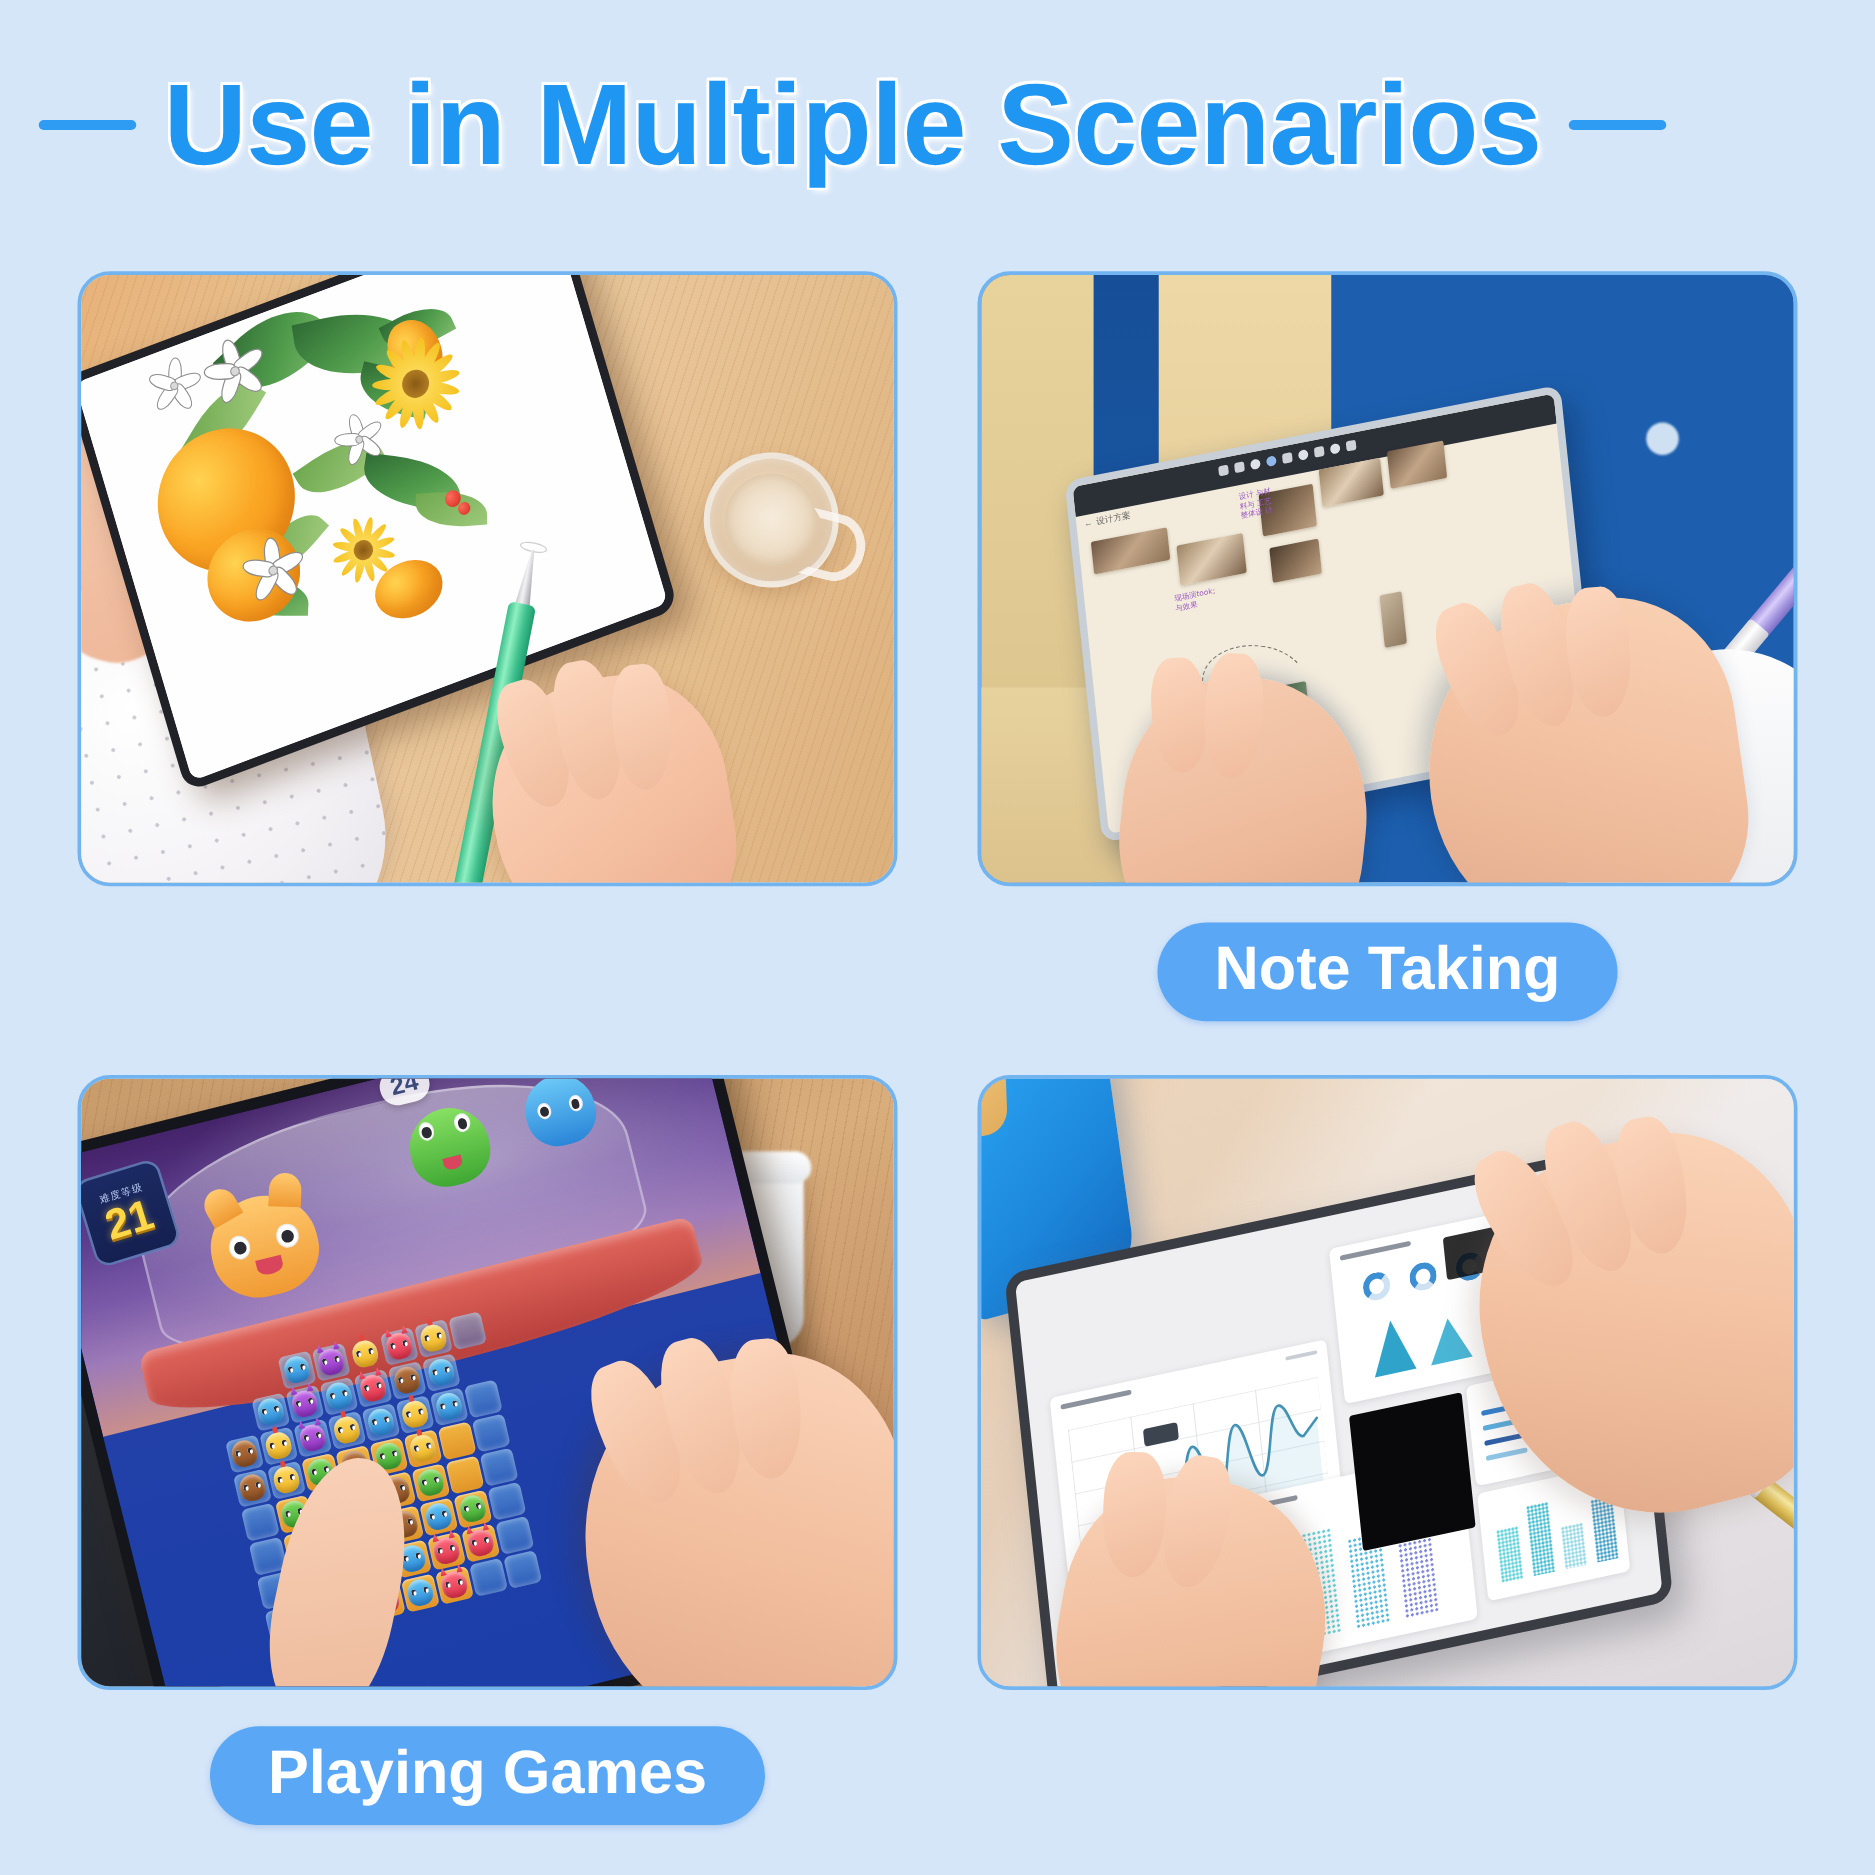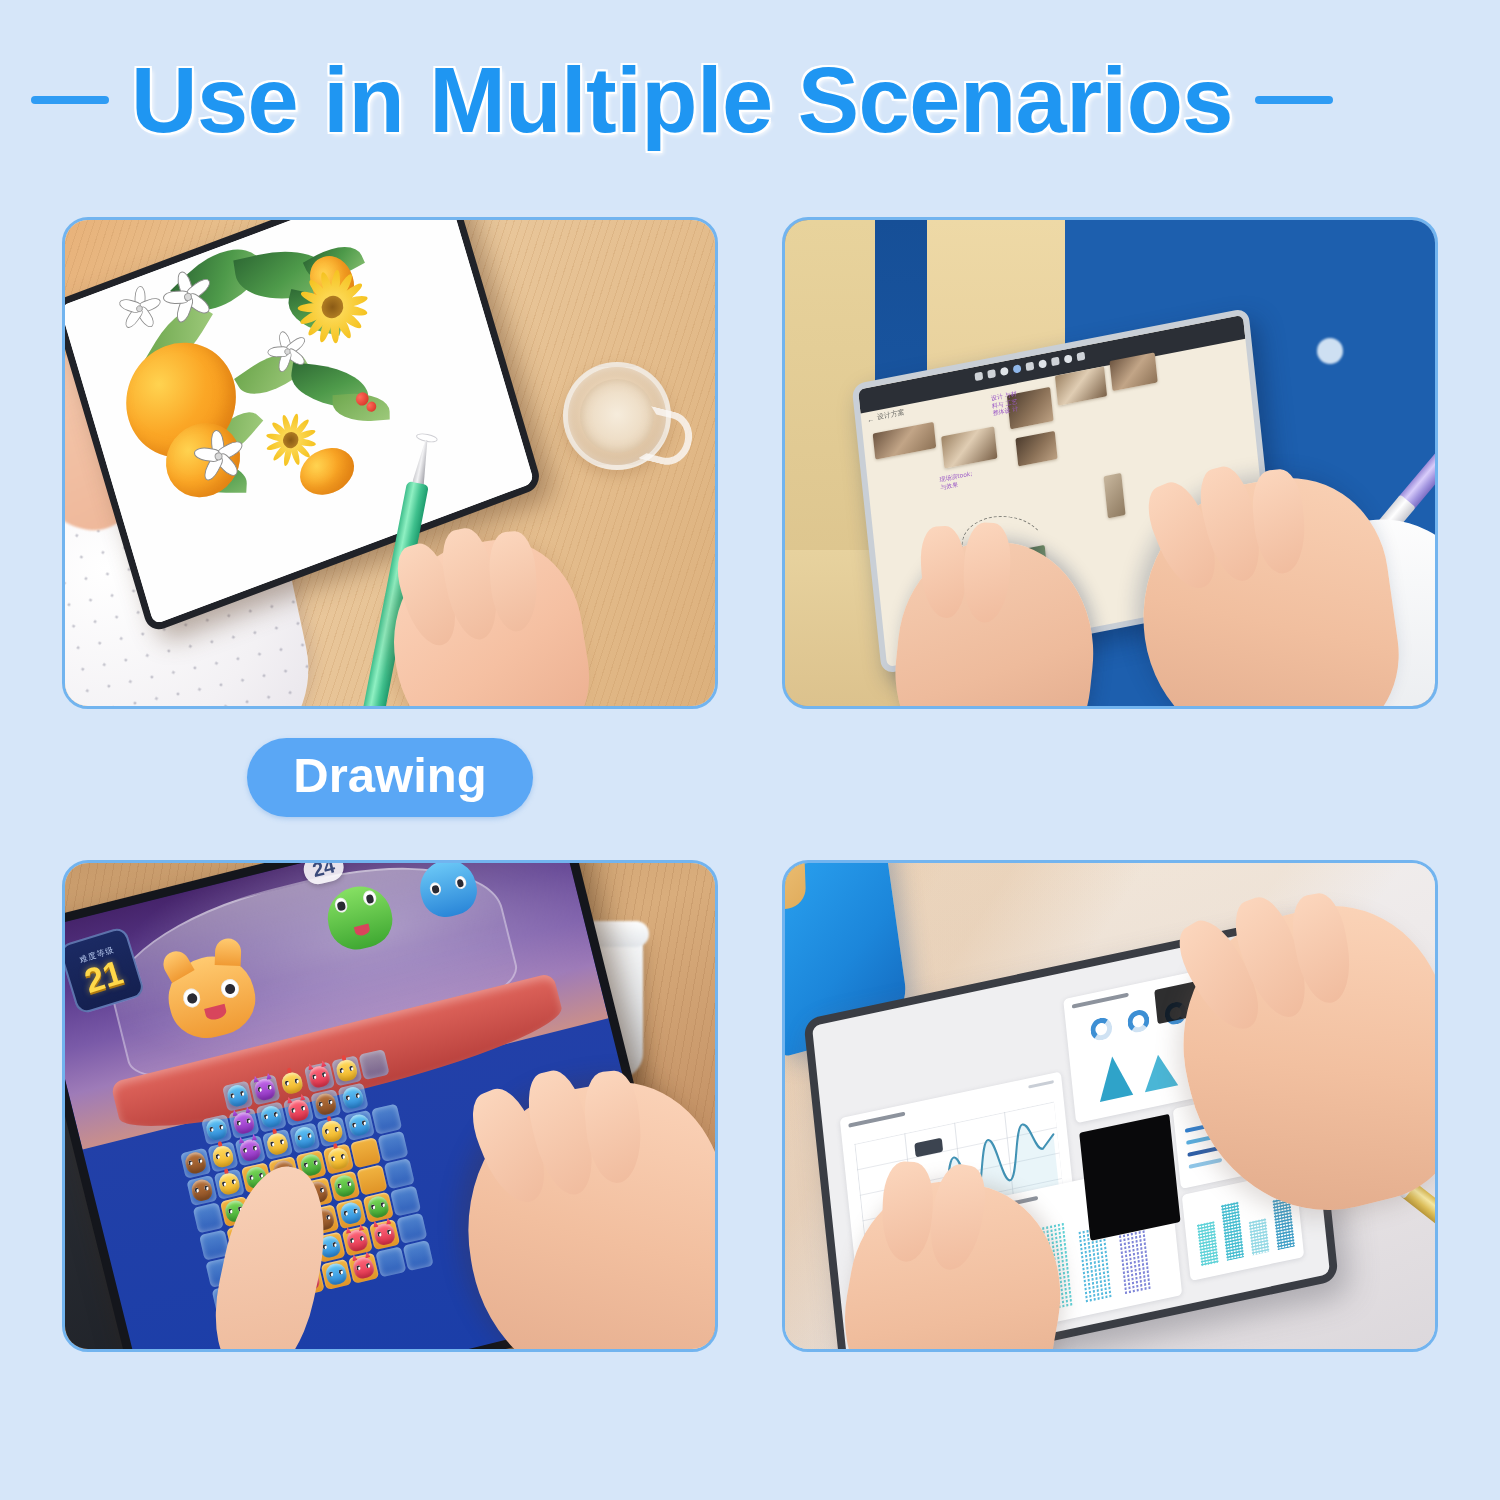--- a/index.html
+++ b/index.html
@@ -897,23 +897,20 @@
 
         </div>
 
         <div class="hand-p1">
           <div class="finger" style="left:18px;top:-8px;width:48px;height:104px;transform:rotate(-8deg);"></div>
           <div class="finger" style="left:62px;top:-16px;width:48px;height:112px;transform:rotate(-2deg);"></div>
           <div class="finger" style="left:106px;top:-6px;width:46px;height:100px;transform:rotate(5deg);"></div>
         </div>
       </div>
     </div>
-    <div class="pill-wrap">
-      <div class="pill">Drawing</div>
-    </div>
   </div>
 
   <div class="cell cell-1">
     <div class="photo">
       <div class="scene">
         <div class="wall2">
           <div class="cream-l"></div>
           <div class="blue-strip"></div>
           <div class="cream-m"></div>
           <div class="cream-bot"></div>
@@ -971,20 +968,23 @@
           <div class="finger" style="left:58px;top:-18px;width:46px;height:100px;transform:rotate(-3deg);"></div>
         </div>
         <div class="sleeve2"></div>
         <div class="hand2-right">
           <div class="finger" style="left:26px;top:-12px;width:52px;height:110px;transform:rotate(-14deg);"></div>
           <div class="finger" style="left:76px;top:-20px;width:50px;height:116px;transform:rotate(-6deg);"></div>
           <div class="finger" style="left:124px;top:-10px;width:50px;height:104px;transform:rotate(3deg);"></div>
         </div>
       </div>
     </div>
+    <div class="pill-wrap">
+      <div class="pill">Note Taking</div>
+    </div>
   </div>
 
   <div class="cell cell-2">
     <div class="photo">
       <div class="scene">
         <div class="desk3"></div>
         <div class="cup3"></div>
 
         <div class="tablet3-case">
           <div class="lens"></div>
@@ -1259,20 +1259,23 @@
           <div class="tipcone"></div>
         </div>
 
         <div class="hand3">
           <div class="finger" style="left:30px;top:-14px;width:56px;height:118px;transform:rotate(-12deg);"></div>
           <div class="finger" style="left:84px;top:-22px;width:54px;height:126px;transform:rotate(-4deg);"></div>
           <div class="finger" style="left:136px;top:-12px;width:54px;height:112px;transform:rotate(5deg);"></div>
         </div>
         <div class="hand3-thumb"></div>
       </div>
+    </div>
+    <div class="pill-wrap">
+      <div class="pill">Playing Games</div>
     </div>
   </div>
 
   <div class="cell cell-3">
     <div class="photo">
       <div class="scene">
         <div class="marble"></div>
         <div class="blue-obj"></div>
 
         <div class="tablet4">

